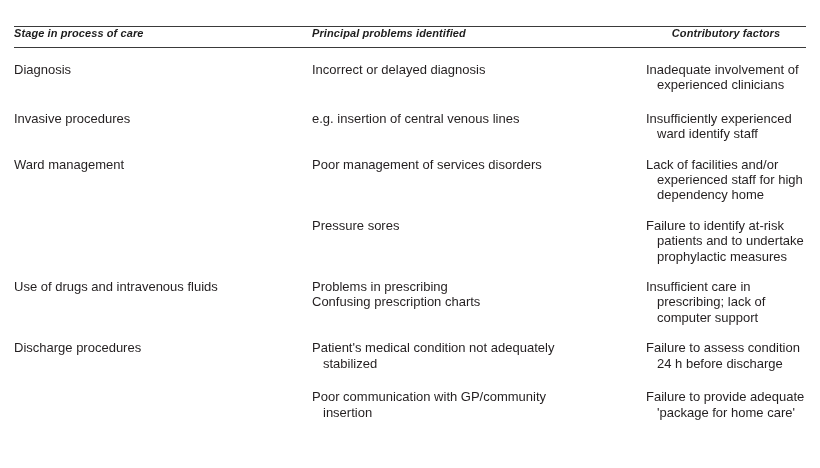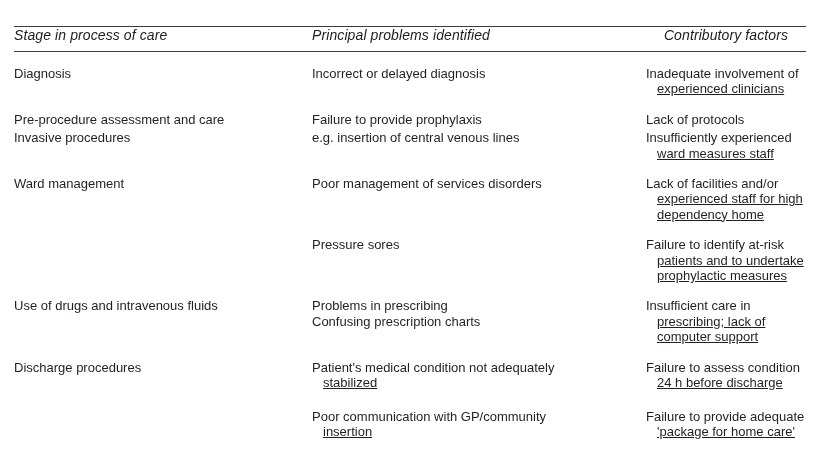--- a/index.html
+++ b/index.html
@@ -25,22 +25,22 @@
     width: 792px;
     border-collapse: collapse;
     table-layout: fixed;
     margin-top: 26px;
   }
   table.care-table col.c1 { width: 296px; }
   table.care-table col.c2 { width: 334px; }
   table.care-table col.c3 { width: 162px; }
 
   thead th {
-    font-size: 14px;
-    font-weight: normal;
+    font-size: 11px;
+    font-weight: bold;
     font-style: italic;
     text-align: left;
     vertical-align: bottom;
     padding: 0 0 8px 0;
     border-top: 1.6px solid #3a3a3a;
     border-bottom: 1.1px solid #3a3a3a;
     color: #1d1d1d;
     letter-spacing: 0.1px;
   }
   thead th.h1 { padding-left: 0px; }
@@ -61,21 +61,20 @@
   tbody td.col1 { padding-right: 14px; }
   tbody td.col2 { padding-left: 2px; padding-right: 14px; }
   tbody td.col3 { padding-left: 2px; padding-right: 0; }
   tbody tr.row td {
     padding-bottom: 0px;
   }
   .indent {
     display: block;
     padding-left: 11px;
     text-indent: 0;
-    text-decoration: underline;
   }
   .gap-sm td { height: 9px; font-size: 0; line-height: 0; padding: 0; }
   .gap-md td { height: 15px; font-size: 0; line-height: 0; padding: 0; }
   .gap-xs td { height: 3px; font-size: 0; line-height: 0; padding: 0; }
   .cellblock { display: block; }
   .cellblock + .cellblock { margin-top: 0px; }
 </style>
 </head>
 <body>
 
@@ -109,43 +108,34 @@
           <span class="cellblock">Inadequate involvement of</span>
           <span class="cellblock indent">experienced clinicians</span>
         </td>
       </tr>
       <tr class="gap-md">
           <td></td>
           <td></td>
           <td></td>
         </tr>
 
-      <tr class="row">
-        <td class="col1">Pre-procedure assessment and care</td>
-        <td class="col2">
-          <span class="cellblock">Failure to provide prophylaxis</span>
-        </td>
-        <td class="col3">
-          <span class="cellblock">Lack of protocols</span>
-        </td>
-      </tr>
       <tr class="gap-xs">
           <td></td>
           <td></td>
           <td></td>
         </tr>
 
       <tr class="row">
         <td class="col1">Invasive procedures</td>
         <td class="col2">
           <span class="cellblock">e.g. insertion of central venous lines</span>
         </td>
         <td class="col3">
           <span class="cellblock">Insufficiently experienced</span>
-          <span class="cellblock indent">ward measures staff</span>
+          <span class="cellblock indent">ward identify staff</span>
         </td>
       </tr>
       <tr class="gap-md">
           <td></td>
           <td></td>
           <td></td>
         </tr>
 
       <tr class="row">
         <td class="col1">Ward management</td>

